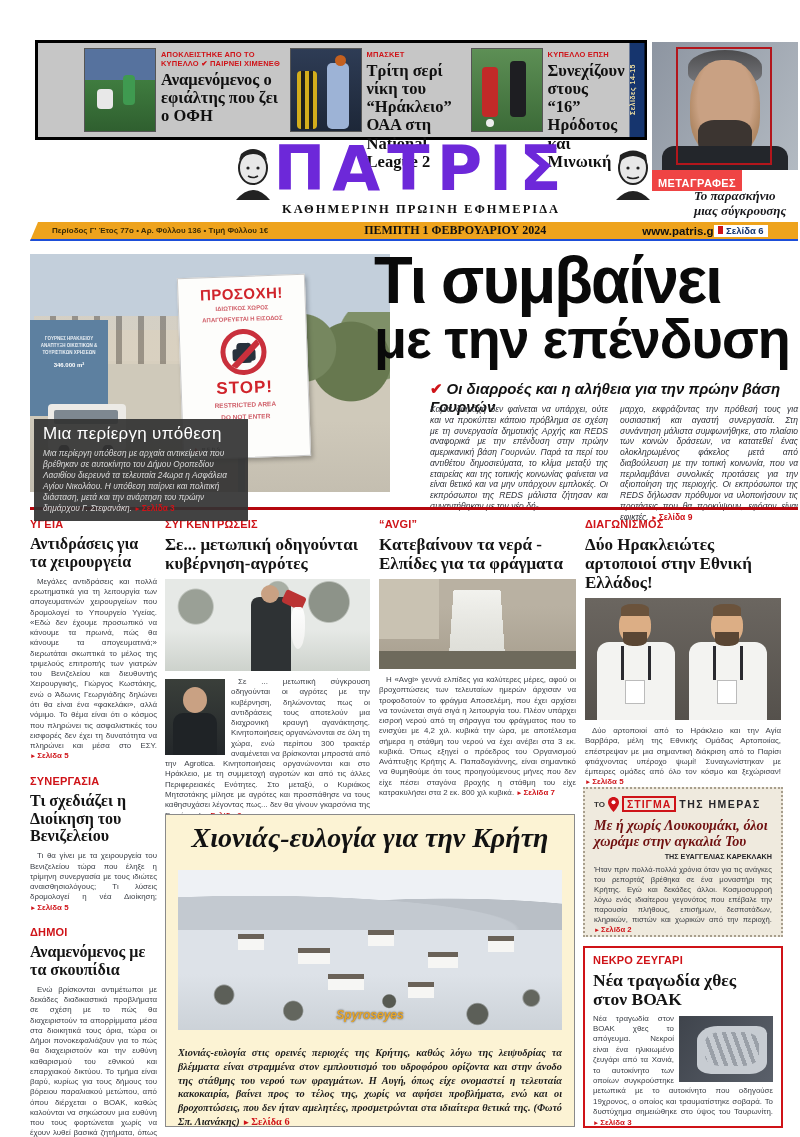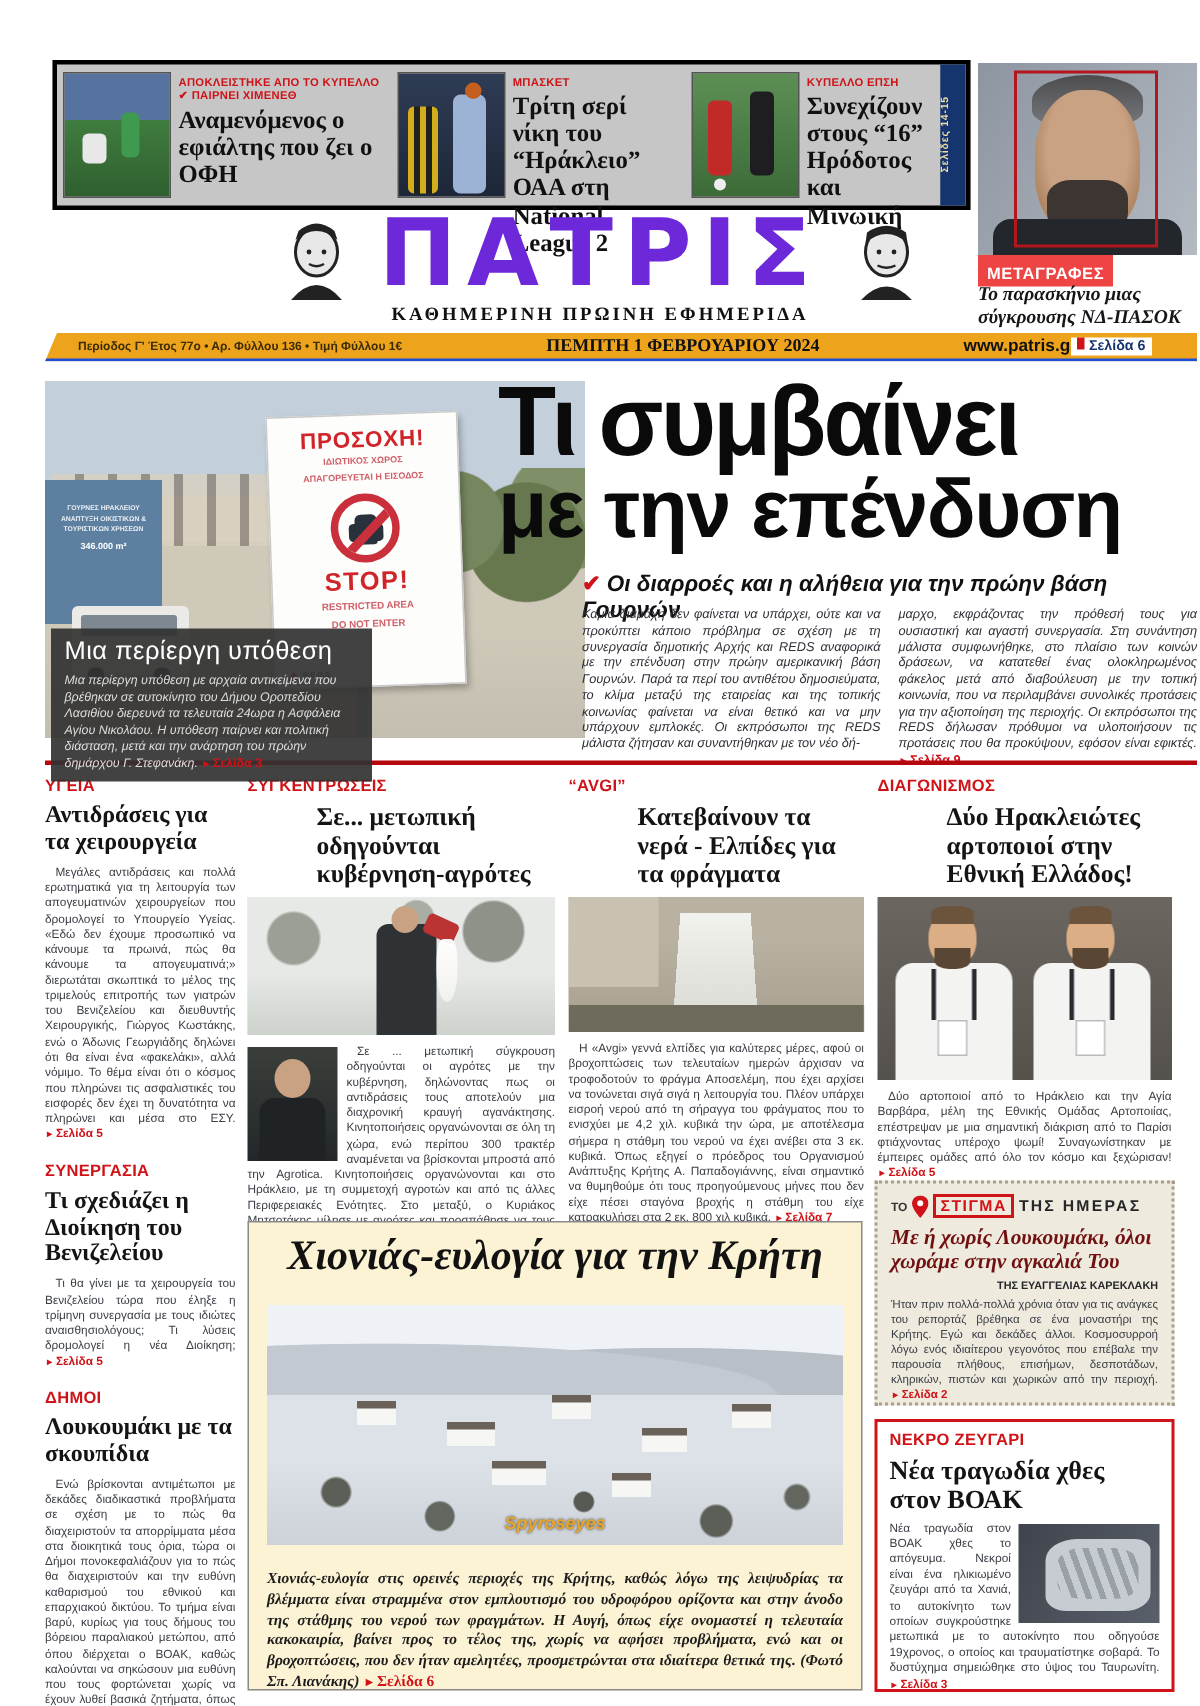--- a/index.html
+++ b/index.html
@@ -1,19 +1,19 @@
 <!DOCTYPE html>
 <html><head>
 <meta charset="utf-8">
 <style>
   * { margin:0; padding:0; box-sizing:border-box; }
   html,body { background:#fff; }
   .page { position:relative; width:800px; height:1137px; background:#fff; overflow:hidden;
           font-family:"Liberation Sans", sans-serif; color:#222; }
-  .abs { position:absolute; }
+  .abs { position:absolute;padding-left:42px; }
 
   
   .topbox { left:35px; top:40px; width:612px; height:100px; border:3px solid #000;
             background:#c6c6c6; display:flex; }
   .teaser { display:flex; gap:5px; padding:5px 4px; }
   .tphoto { width:72px; height:84px; border:1px solid #555; flex:0 0 auto; position:relative; overflow:hidden; }
   .tp1 { background:linear-gradient(#56729e 0 38%, #3f7c3f 38%, #2f5f2f 100%); }
   .tp1 .fig1{position:absolute;left:38px;top:26px;width:12px;height:30px;background:#3f9a50;border-radius:4px;}
   .tp1 .fig2{position:absolute;left:12px;top:40px;width:16px;height:20px;background:#e8e8e8;border-radius:4px;}
   .tp2 { background:linear-gradient(#2e3c55,#1d2738); }
@@ -118,21 +118,21 @@
   .leadbody p { width:199px; font-size:8.5px; font-style:italic; line-height:1.27; text-align:justify; color:#2e3138; }
   .redrule { left:30px; top:507px; width:768px; height:3px; background:#b5070e; }
 
   
   .col { position:absolute; top:518px; }
   .c1 { left:30px; width:127px; } .c2 { left:165px; width:205px; }
   .c3 { left:379px; width:197px; } .c4 { left:585px; width:196px; }
   .kicker { font-size:11px; font-weight:bold; color:#cf1318; letter-spacing:.2px; margin-bottom:5px; }
   .ahead { font-family:"Liberation Serif",serif; font-weight:bold; font-size:16px; line-height:1.12;
            color:#141414; margin-bottom:6px; }
-  .ahead.big { font-size:17px;margin-left:46px; }
+  .ahead.big { font-size:17px; }
   .btext { font-size:7.9px; line-height:1.3; text-align:justify; color:#3a3e45; text-indent:7px; }
   .pref { color:#cf1318; font-weight:bold; font-style:normal; white-space:nowrap; }
   .pref::before { content:"►"; font-size:.8em; margin-right:1px; }
   .art { margin-bottom:13px; }
 
   .cphoto { position:relative; overflow:hidden; margin-bottom:6px; }
   .farmers { width:205px; height:92px;
              background:linear-gradient(#e6e9e6 0 55%, #cdd2cc 100%),#dfe3e1; }
   .farmers::before { content:""; position:absolute; inset:0;
              background:radial-gradient(circle at 15% 30%, #9aa096 0 9%, transparent 10%),
@@ -353,21 +353,21 @@
       <div class="ahead">Αντιδράσεις για τα χειρουργεία</div>
       <p class="btext"><span>Μεγάλες αντιδράσεις και πολλά ερωτηματικά για τη λειτουργία των απογευματινών χειρουργείων που δρομολογεί το Υπουργείο Υγείας. «Εδώ δεν έχουμε προσωπικό να κάνουμε τα πρωινά, πώς θα κάνουμε τα απογευματινά;» διερωτάται σκωπτικά το μέλος της τριμελούς επιτροπής των γιατρών του Βενιζελείου και διευθυντής Χειρουργικής, Γιώργος Κωστάκης, ενώ ο Άδωνις Γεωργιάδης δηλώνει ότι θα είναι ένα «φακελάκι», αλλά νόμιμο. Το θέμα είναι ότι ο κόσμος που πληρώνει τις ασφαλιστικές του εισφορές δεν έχει τη δυνατότητα να πληρώνει και μέσα στο ΕΣΥ.</span> <span class="pref">Σελίδα 5</span></p>
     </div>
     <div class="art">
       <div class="kicker">ΣΥΝΕΡΓΑΣΙΑ</div>
       <div class="ahead">Τι σχεδιάζει η Διοίκηση του Βενιζελείου</div>
       <p class="btext"><span>Τι θα γίνει με τα χειρουργεία του Βενιζελείου τώρα που έληξε η τρίμηνη συνεργασία με τους ιδιώτες αναισθησιολόγους; Τι λύσεις δρομολογεί η νέα Διοίκηση;</span> <span class="pref">Σελίδα 5</span></p>
     </div>
     <div class="art">
       <div class="kicker">ΔΗΜΟΙ</div>
-      <div class="ahead">Λουκουμάκι με τα σκουπίδια</div>
+      <div class="ahead">Αναμενόμενος με τα σκουπίδια</div>
       <p class="btext"><span>Ενώ βρίσκονται αντιμέτωποι με δεκάδες διαδικαστικά προβλήματα σε σχέση με το πώς θα διαχειριστούν τα απορρίμματα μέσα στα διοικητικά τους όρια, τώρα οι Δήμοι πονοκεφαλιάζουν για το πώς θα διαχειριστούν και την ευθύνη καθαρισμού του εθνικού και επαρχιακού δικτύου. Το τμήμα είναι βαρύ, κυρίως για τους δήμους του βόρειου παραλιακού μετώπου, από όπου διέρχεται ο ΒΟΑΚ, καθώς καλούνται να σηκώσουν μια ευθύνη που τους φορτώνεται χωρίς να έχουν λυθεί βασικά ζητήματα, όπως είναι οι πόροι που θα διατεθούν για το έργο αυτό.</span> </p>
     </div>
   </div>
 
   <div class="col c2">
     <div class="art">
       <div class="kicker">ΣΥΓΚΕΝΤΡΩΣΕΙΣ</div>
       <div class="ahead big">Σε... μετωπική οδηγούνται κυβέρνηση-αγρότες</div>
       <div class="cphoto farmers">
         <div class="man"></div>

